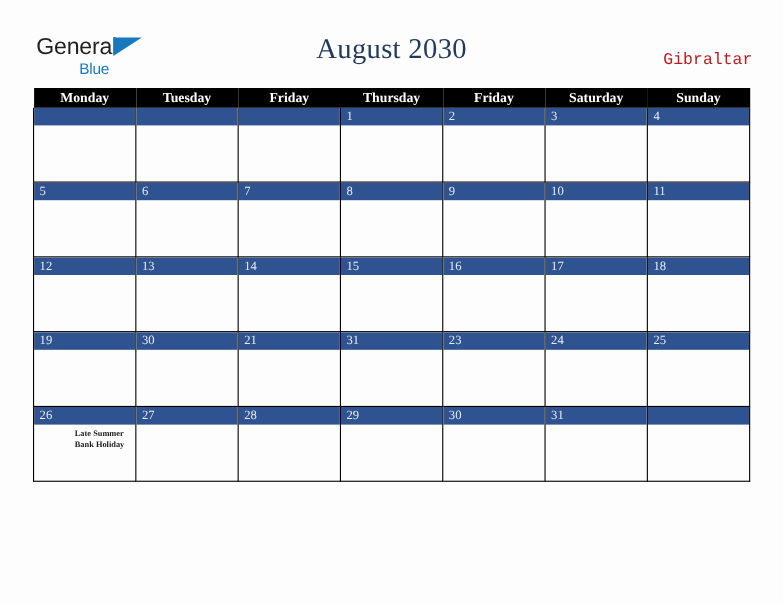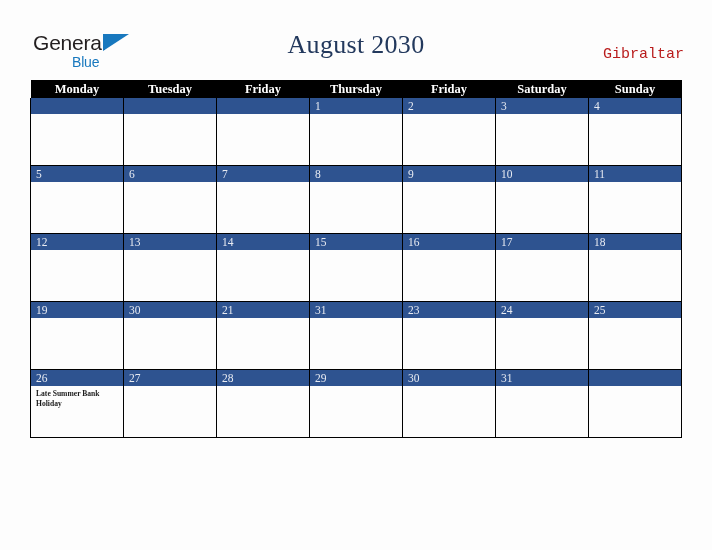--- a/index.html
+++ b/index.html
@@ -125,20 +125,21 @@
     line-height: 14px;
     height: 14px;
     padding: 1px 0 1px 5px;
     box-sizing: content-box;
   }
   .daynum.empty {
     color: transparent;
   }
   .events {
     padding: 3px 4px 0 5px;
+    margin-left: 32px;
   }
   .event {
     font-family: "Liberation Serif", serif;
     font-size: 7.6px;
     font-weight: bold;
     color: #1a1a1a;
     line-height: 9.5px;
     margin: 0 0 2px 0;
   }
 </style>

